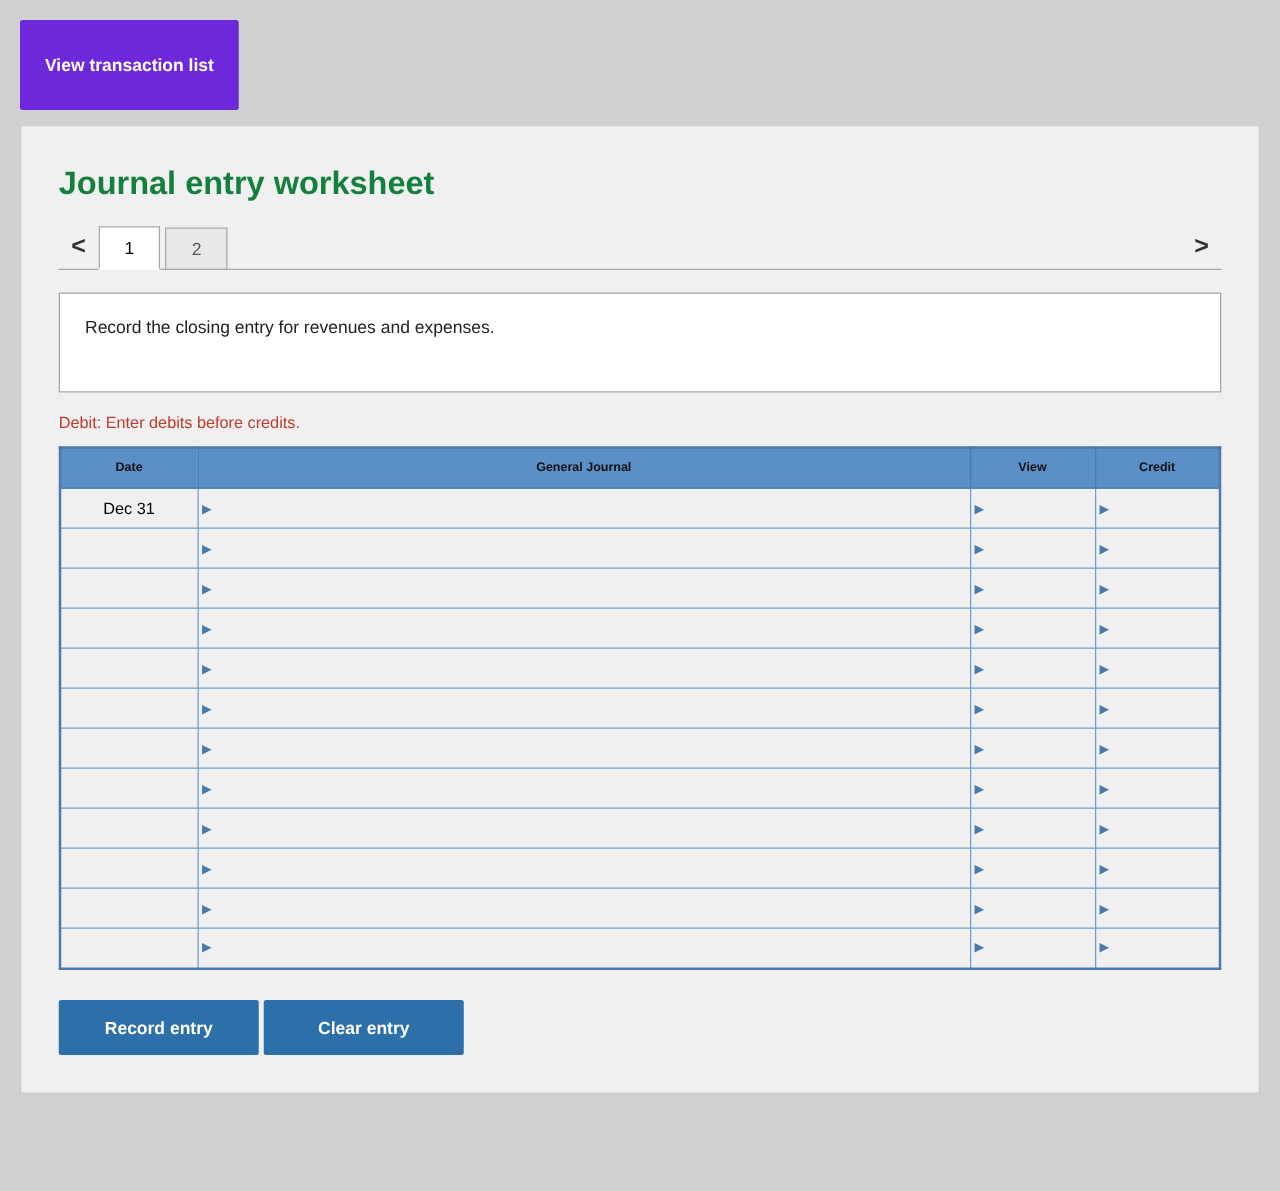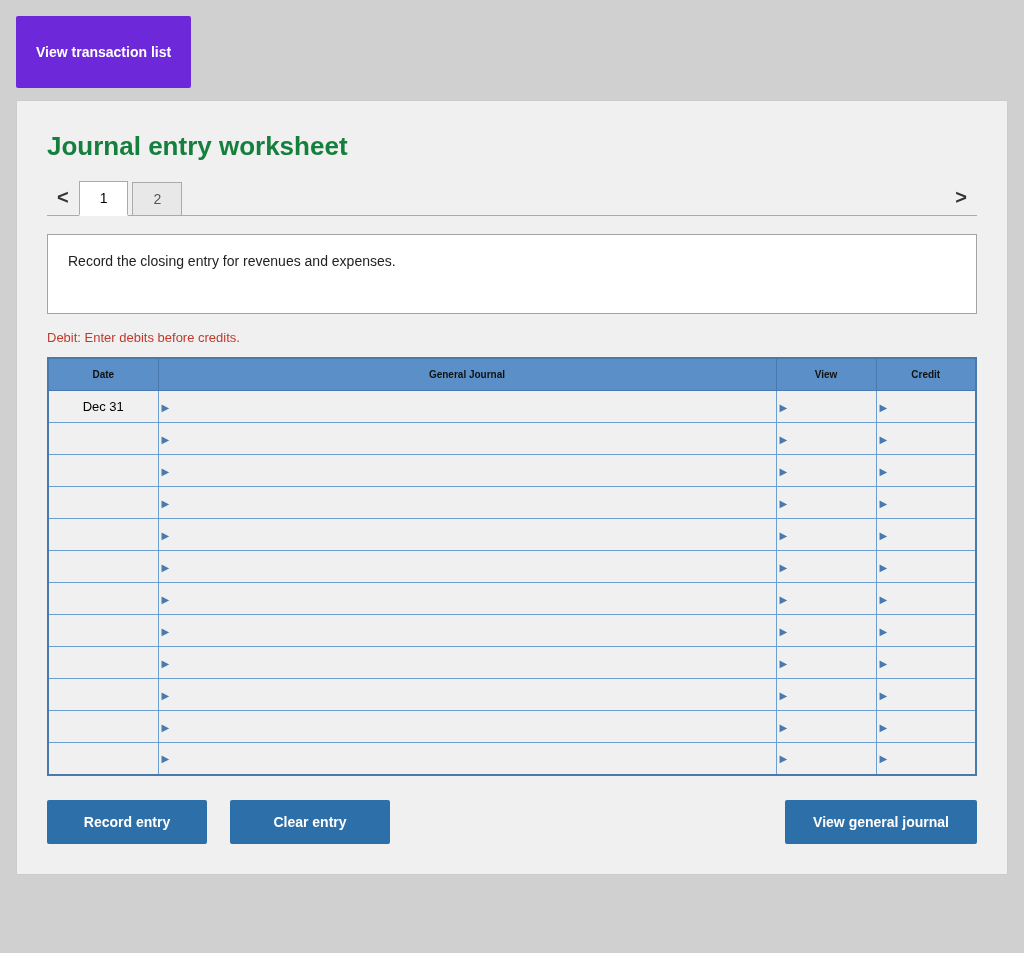--- a/index.html
+++ b/index.html
@@ -153,21 +153,21 @@
       transform: translateY(-50%);
       pointer-events: none;
       z-index: 1;
     }
     .cell-with-indicator input {
       padding-left: 16px;
     }
 
     .footer-btns {
       display: flex;
-      gap: 23px;
+      gap: 4px;
       align-items: flex-start;
     }
     .footer-btn {
       background: #2d6fa8;
       color: white;
       border: none;
       padding: 14px 28px;
       font-size: 14px;
       font-weight: bold;
       cursor: pointer;
@@ -283,16 +283,15 @@
           <td class="td-general cell-with-indicator"><input type="text" style=""></td>
           <td class="td-debit cell-with-indicator"><input type="text" style=""></td>
           <td class="td-credit cell-with-indicator"><input type="text" style=""></td>
         </tr>
       </tbody>
   </table>
 
   <div class="footer-btns">
     <button class="footer-btn">Record entry</button>
     <button class="footer-btn">Clear entry</button>
-    <button class="footer-btn footer-btn-right">View general journal</button>
   </div>
 
 </div>
 
 </body></html>

